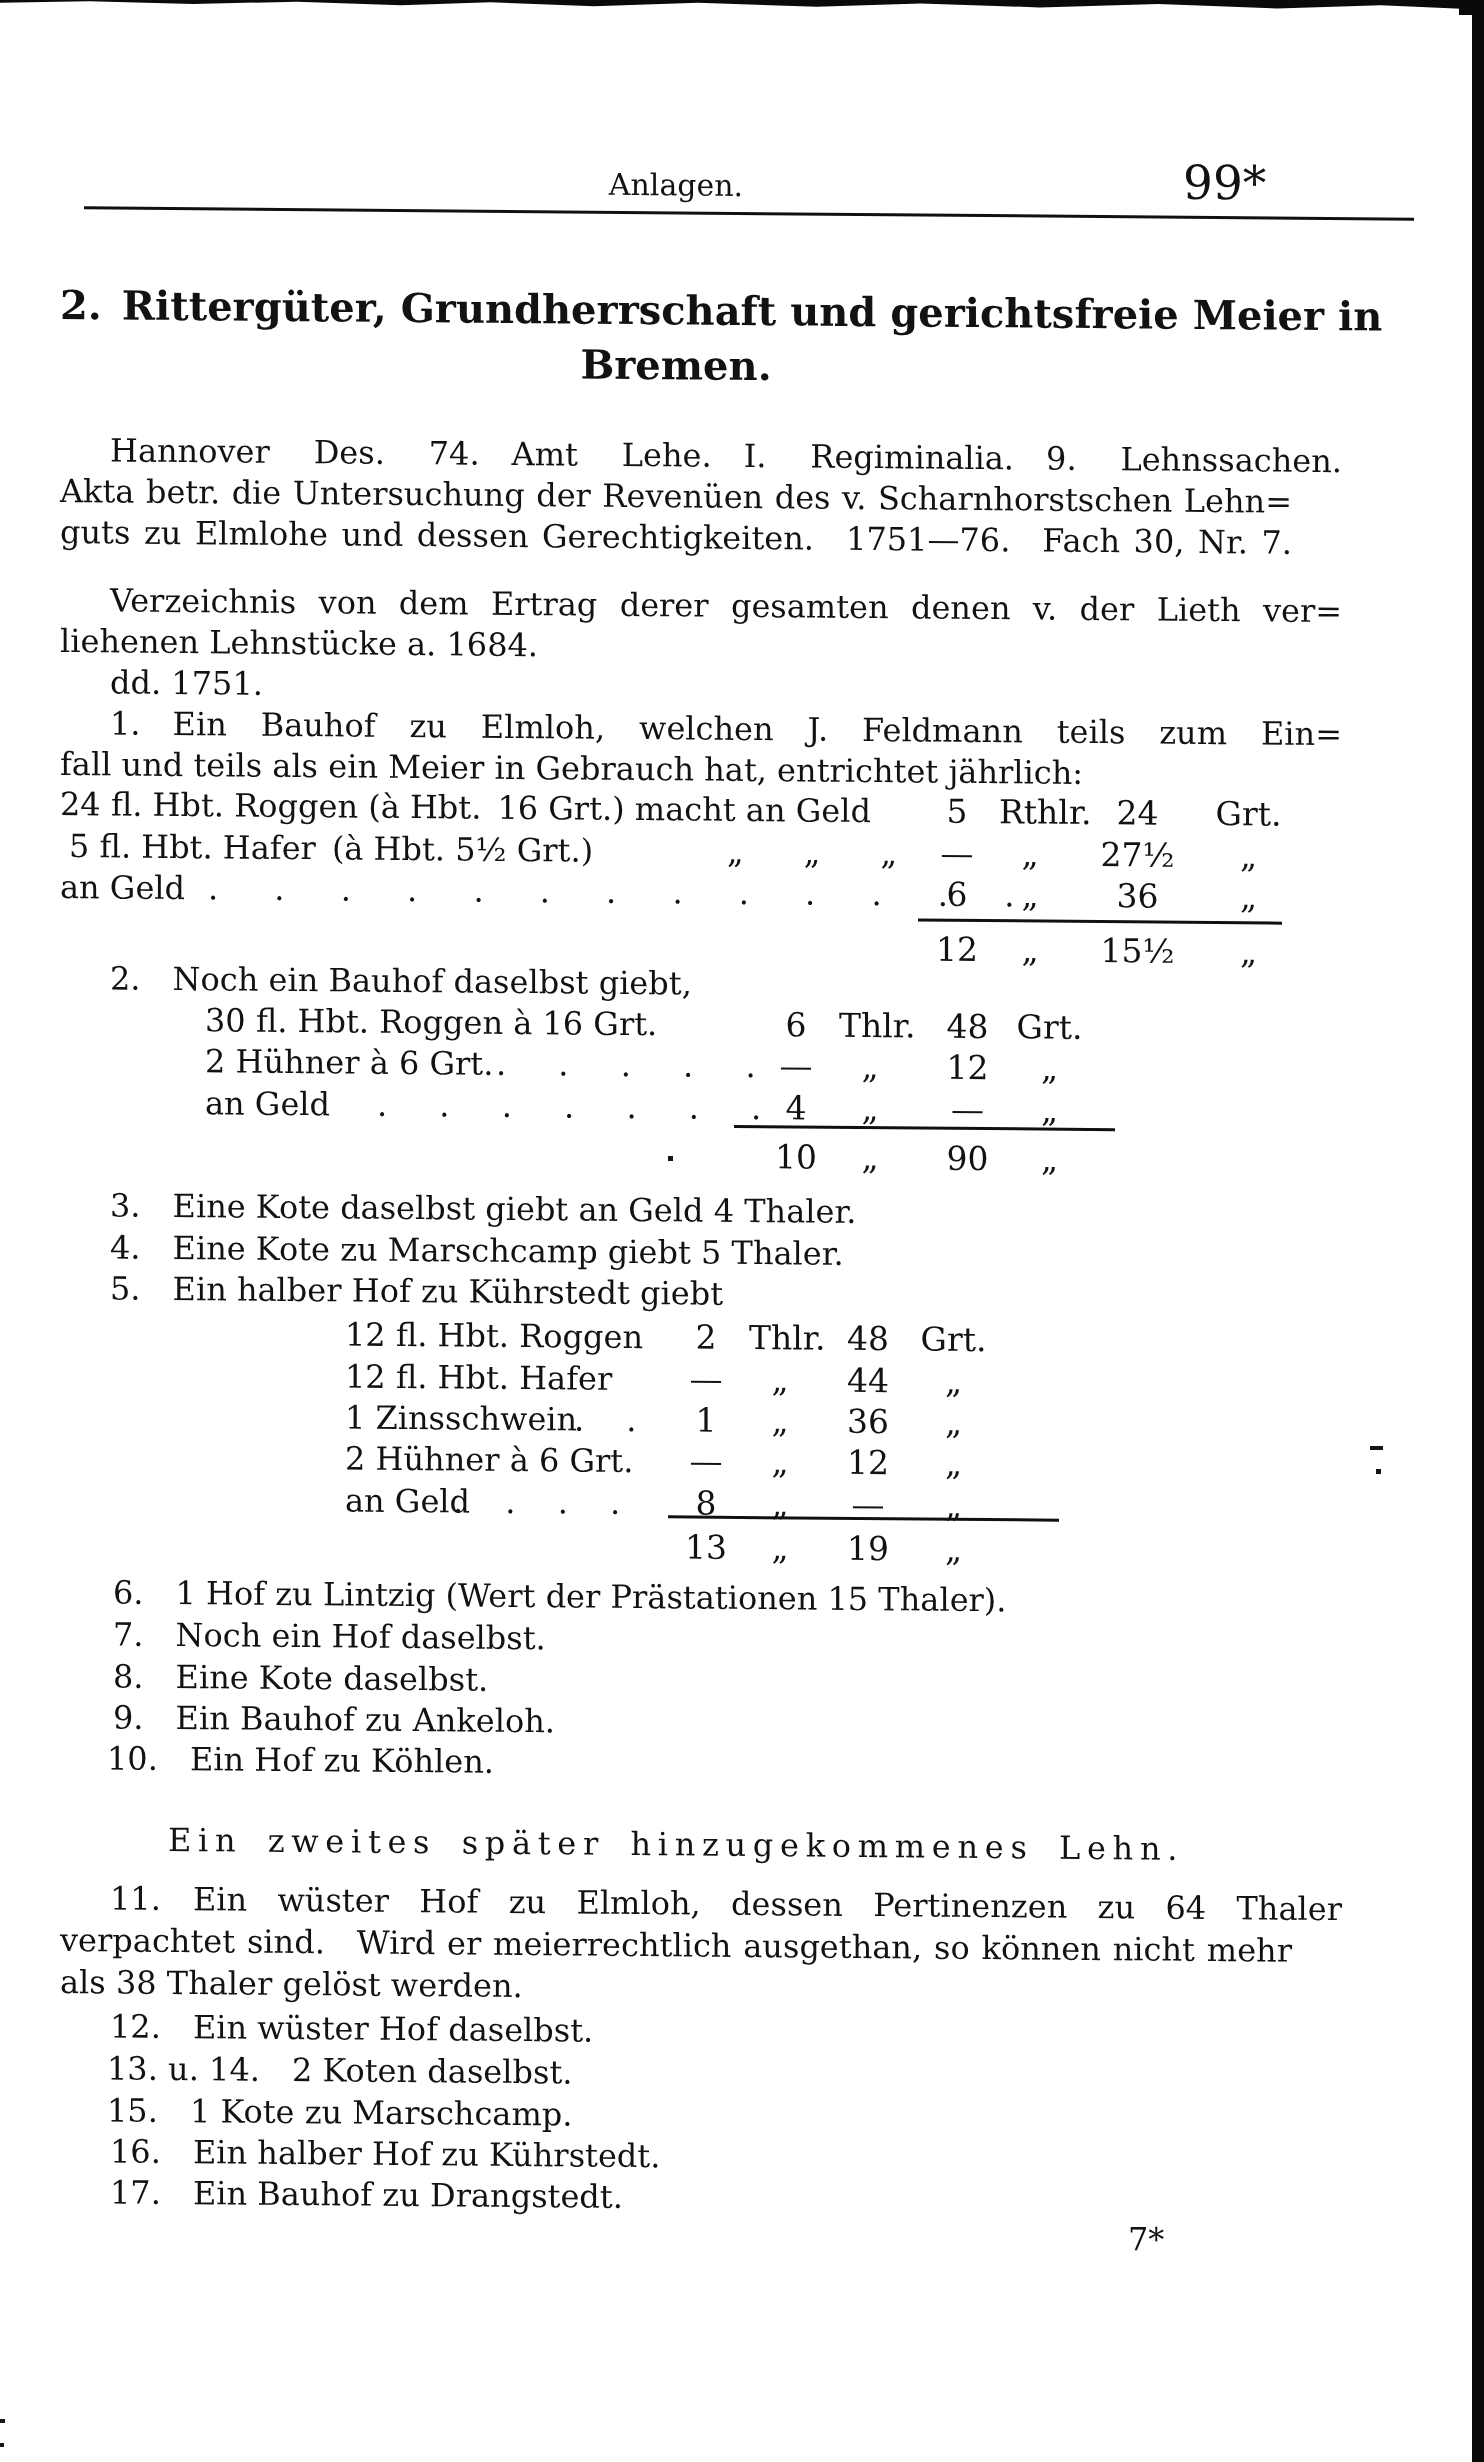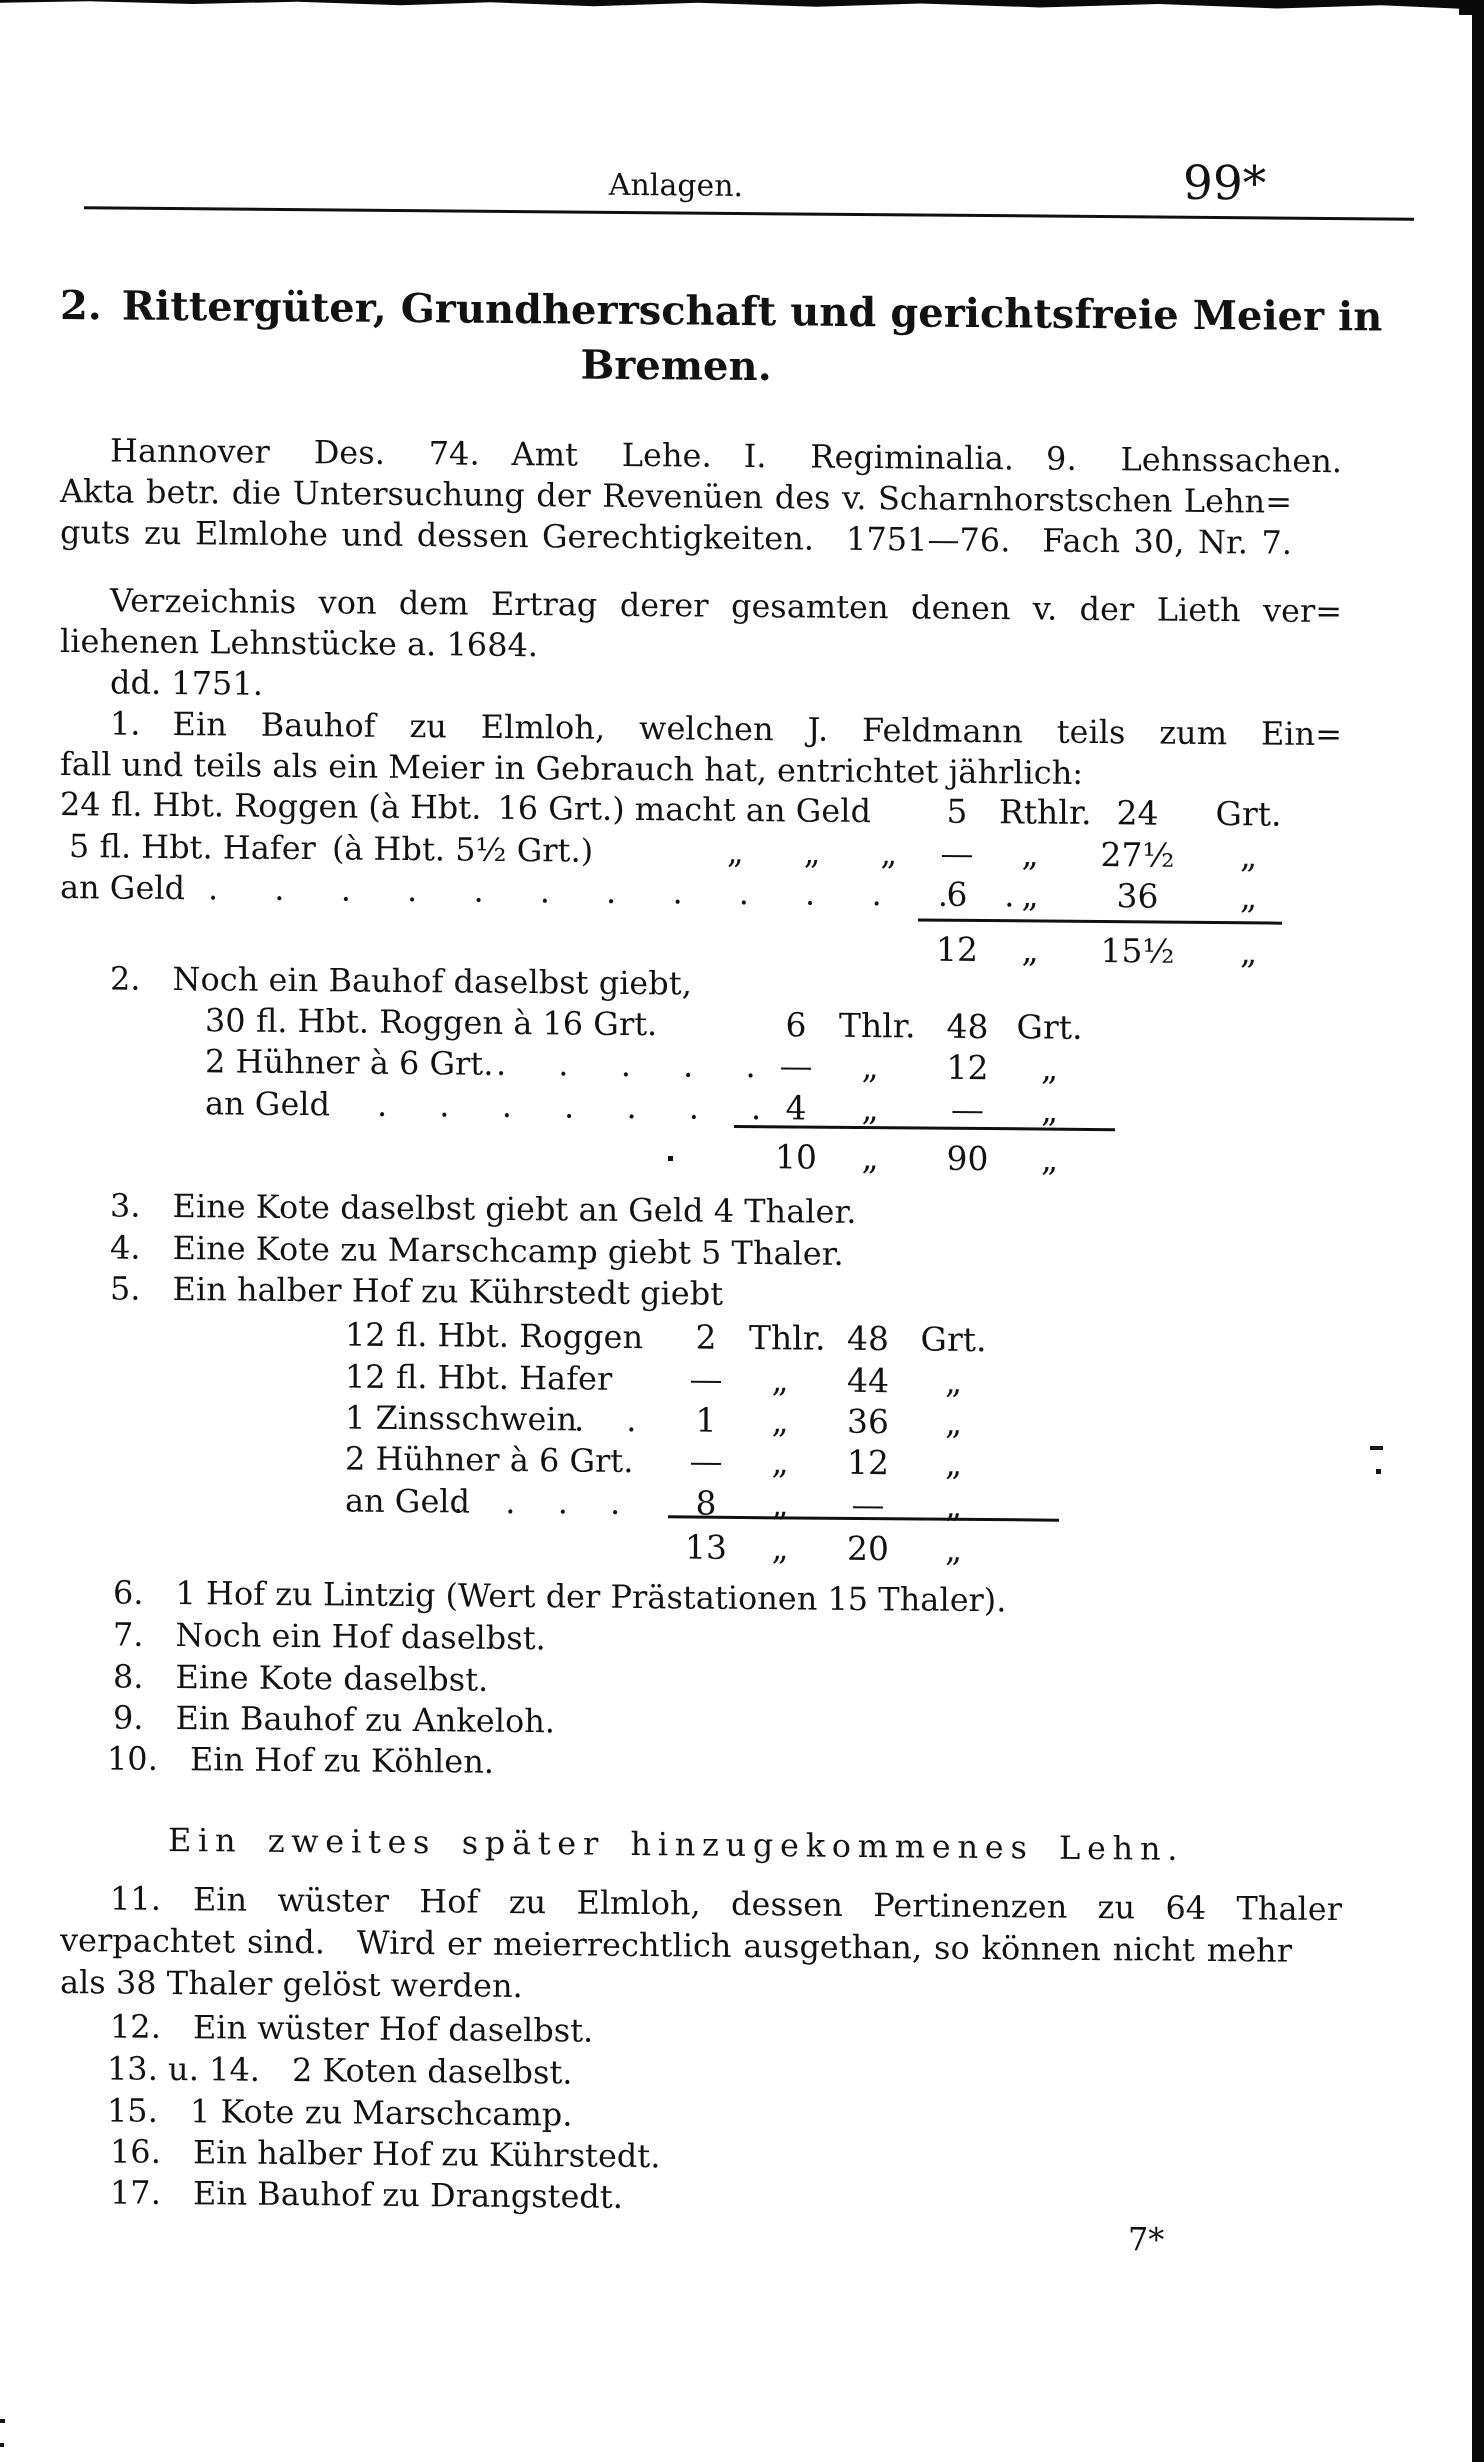--- a/index.html
+++ b/index.html
@@ -191,21 +191,21 @@
       <span class="mid" style="left:453px;word-spacing:32px;">. . . .</span>
       <span class="cell t3a">8</span>
       <span class="cell t3b">„</span>
       <span class="cell t3c">—</span>
       <span class="cell t3d">„</span>
     </div>
     <div class="sumrule" style="left:668px;top:1510px;width:391px;"></div>
     <div class="trow" style="top:1521px;">
       <span class="cell t3a">13</span>
       <span class="cell t3b">„</span>
-      <span class="cell t3c">20</span>
+      <span class="cell t3c">19</span>
       <span class="cell t3d">„</span>
     </div>
 
     <div class="line" style="left:113px;top:1571px;">6. 1 Hof zu Lintzig (Wert der Prästationen 15 Thaler).</div>
     <div class="line" style="left:113px;top:1613px;">7. Noch ein Hof daselbst.</div>
     <div class="line" style="left:113px;top:1655px;">8. Eine Kote daselbst.</div>
     <div class="line" style="left:113px;top:1696px;">9. Ein Bauhof zu Ankeloh.</div>
     <div class="line" style="left:107px;top:1737px;">10. Ein Hof zu Köhlen.</div>
 
     <div class="spaced">Ein zweites später hinzugekommenes Lehn.</div>

